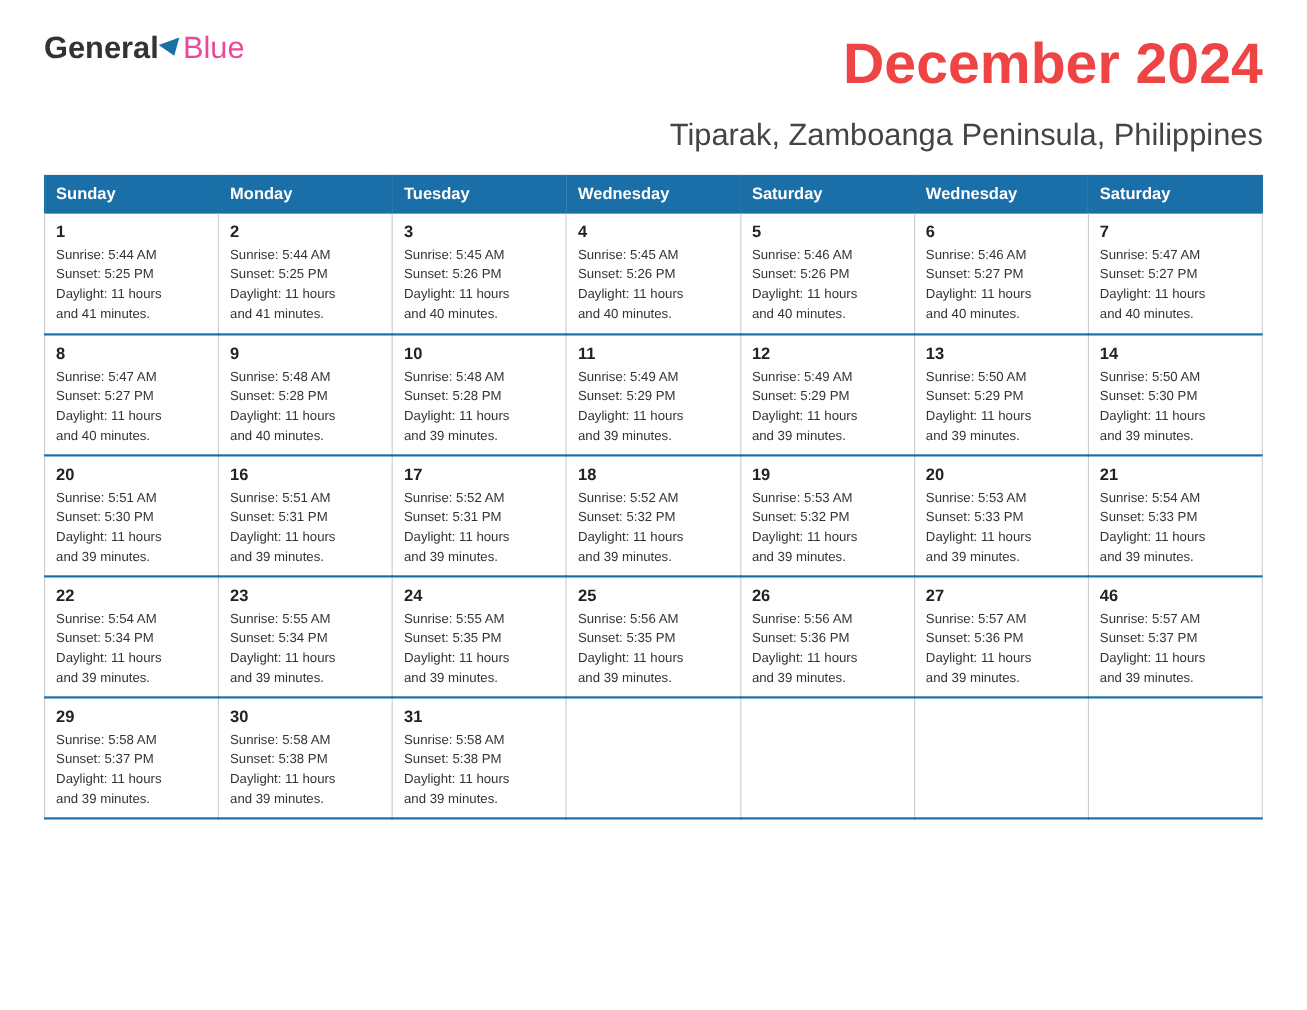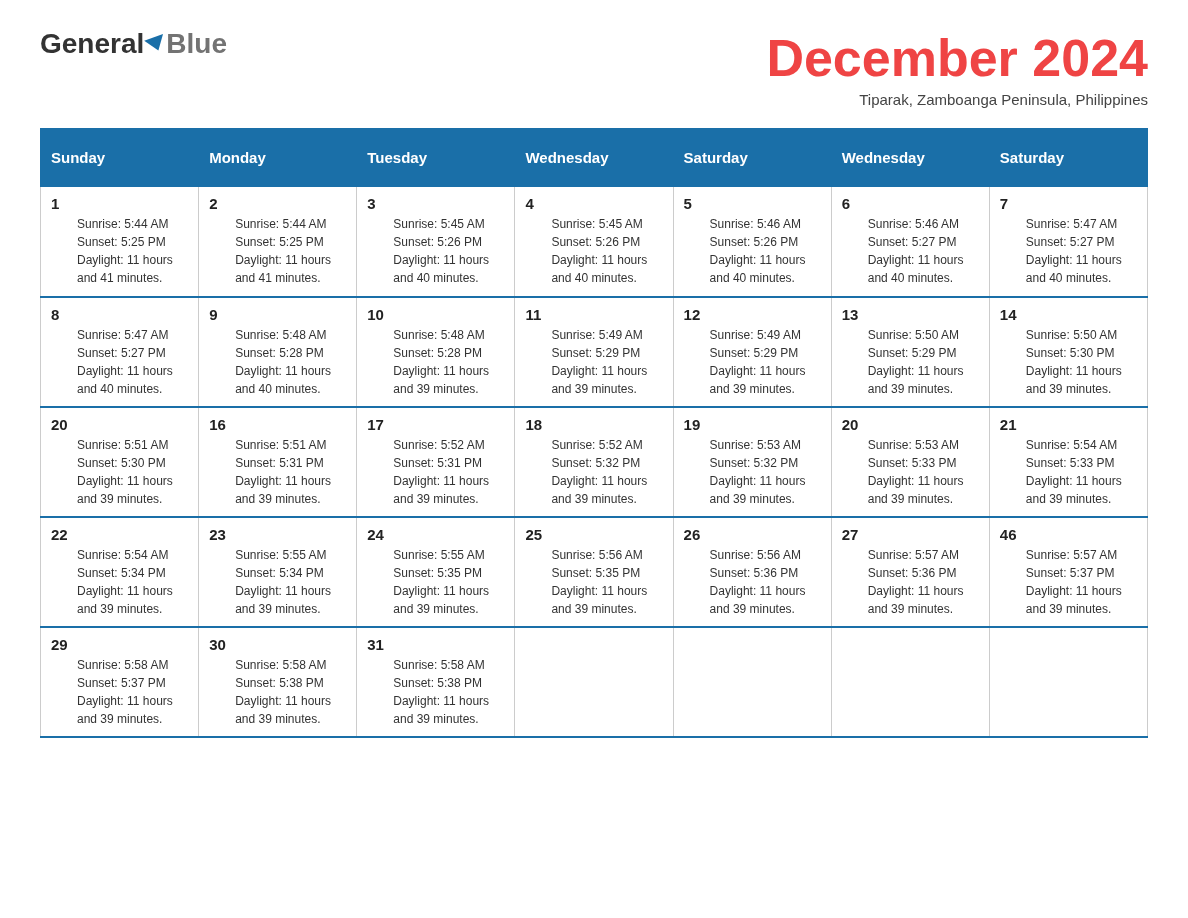--- a/index.html
+++ b/index.html
@@ -21,22 +21,22 @@
       flex-direction: row;
       line-height: 1;
     }
     .logo-general {
       font-size: 28px;
       font-weight: bold;
       color: #333;
     }
     .logo-blue {
       font-size: 28px;
-      font-weight: bold;
-      color: #737373;
+      font-weight: normal;
+      color: #ec4899;
     }
     .logo-triangle {
       display: inline-block;
       width: 0;
       height: 0;
       border-left: 10px solid transparent;
       border-right: 10px solid transparent;
       border-top: 14px solid #1a6fa8;
       margin-left: 2px;
       vertical-align: middle;
@@ -45,35 +45,35 @@
     .title-area {
       text-align: right;
     }
     .month-title {
       font-size: 52px;
       font-weight: bold;
       color: #ef4444;
       line-height: 1.1;
     }
     .subtitle {
-      font-size: 15px;
+      font-size: 28px;
       color: #444;
-      margin-top: 4px;
+      margin-top: 20px;
     }
     table {
       width: 100%;
       border-collapse: collapse;
       table-layout: fixed;
     }
     thead th {
       background-color: #1a6fa8;
       color: #fff;
       font-size: 15px;
       font-weight: bold;
-      padding: 20px 10px;
+      padding: 8px 10px;
       text-align: left;
       border: 1px solid #1a6fa8;
     }
     tbody td {
       vertical-align: top;
       padding: 8px 10px;
       border: 1px solid #ccc;
       font-size: 12.5px;
       color: #222;
       min-height: 90px;
@@ -85,21 +85,20 @@
     .day-num {
       font-size: 15px;
       font-weight: bold;
       display: block;
       margin-bottom: 3px;
     }
     .day-info {
       font-size: 12px;
       line-height: 1.5;
       color: #333;
-      margin-left: 26px;
     }
     .empty-cell {
       background: #fff;
     }
   </style>
 </head>
 <body>
 
 <div class="header-area">
   <div class="logo">

